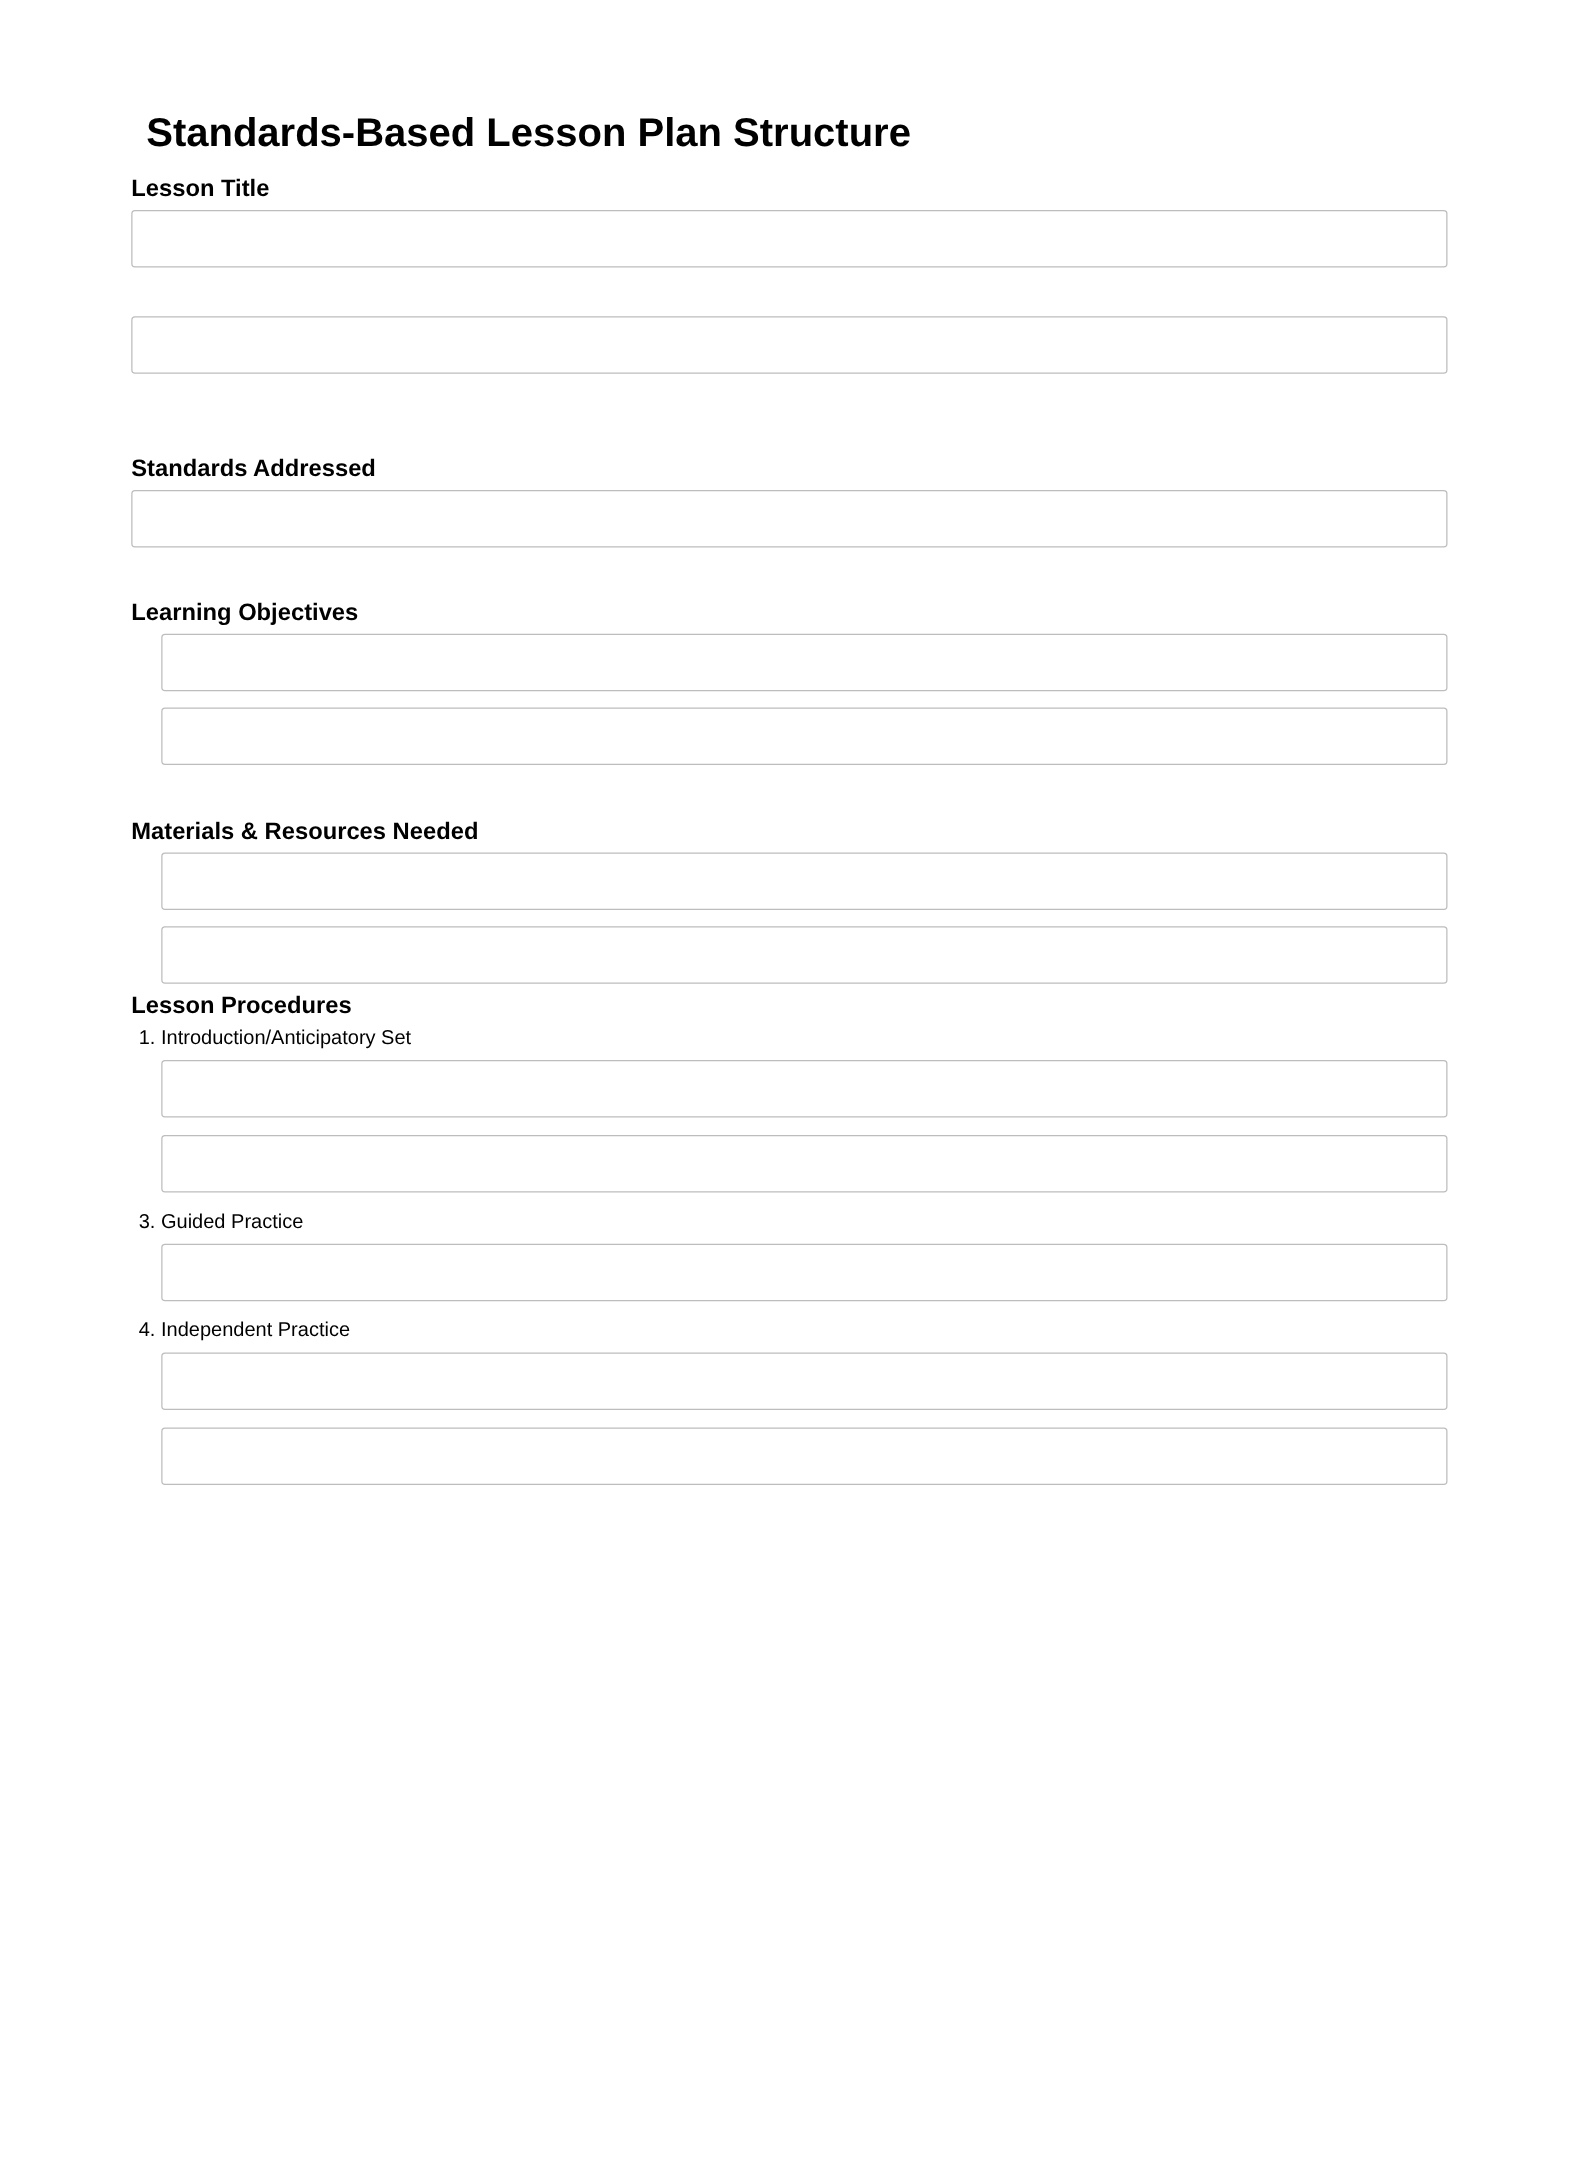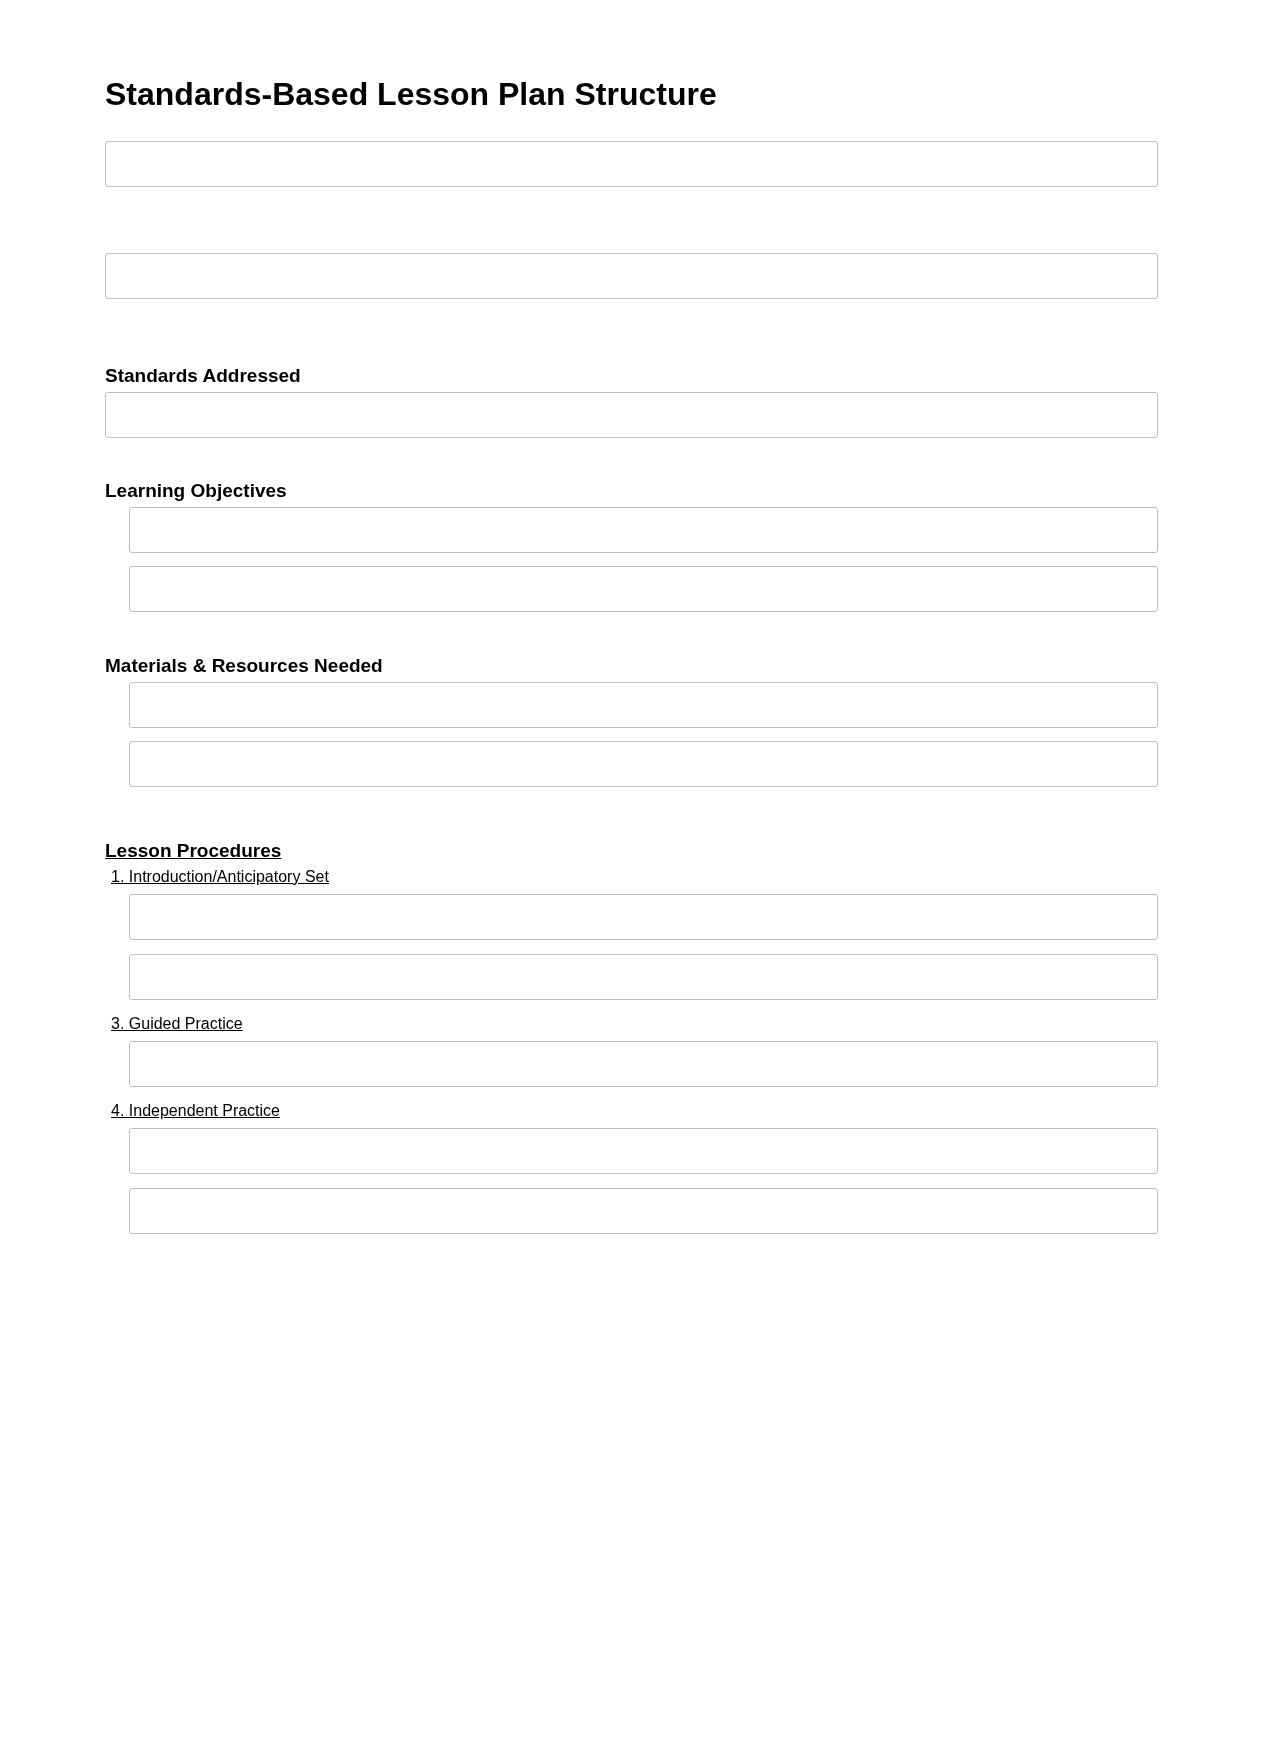--- a/index.html
+++ b/index.html
@@ -1,34 +1,35 @@
 <!DOCTYPE html>
 <html><head>
 <meta charset="utf-8">
 <style>
   html, body { margin:0; padding:0; background:#ffffff; }
   body { width:1263px; height:1737px; font-family:"Liberation Sans", sans-serif; color:#000; position:relative; }
   .page { position:absolute; left:105px; top:0; width:1053px; }
-  h1 { margin:0; position:absolute; top:76px; left:0; font-size:32px; font-weight:bold; white-space:nowrap; }
+  h1 { margin:12px; position:absolute; top:76px; left:0; font-size:32px; font-weight:bold; white-space:nowrap; }
   .section { position:absolute; left:0; width:1053px; }
   .label { font-size:19px; font-weight:bold; height:22px; line-height:22px; margin:0 0 5px 0; }
   .input { display:block; box-sizing:border-box; width:100%; height:46px; border:1.5px solid #bdbdbd; border-radius:3px; background:#fff; padding:6px 10px; font-family:"Liberation Sans", sans-serif; font-size:16px; }
   .sub { margin-left:24px; width:calc(100% - 24px); }
   .sub + .sub { margin-top:13px; }
   .steps { list-style:none; margin:4px 0 0 0; padding:0; }
   .step { margin:0 0 14px 0; }
   .step-label { font-size:16px; height:20px; line-height:20px; margin:0 0 7px 6px; white-space:nowrap; }
 </style>
 </head>
 <body>
 
 <div class="page">
   <h1>Standards-Based Lesson Plan Structure</h1>
 
   <div class="section" style="top:141px;">
+    <div class="label">Lesson Title</div>
     <input class="input" type="text" value="" style="">
   </div>
 
   <div class="section" style="top:253px;">
     <input class="input" type="text" value="" style="">
   </div>
 
   <div class="section" style="top:365px;">
     <div class="label">Standards Addressed</div>
     <input class="input" type="text" value="" style="">
@@ -39,21 +40,21 @@
     <input class="input sub" type="text" value="" style="">
     <input class="input sub" type="text" value="" style="">
   </div>
 
   <div class="section" style="top:655px;">
     <div class="label">Materials &amp; Resources Needed</div>
     <input class="input sub" type="text" value="" style="">
     <input class="input sub" type="text" value="" style="">
   </div>
 
-  <div class="section" style="top:840px;text-decoration:underline;">
+  <div class="section" style="top:794px;">
     <div class="label">Lesson Procedures</div>
     <ul class="steps">
       <li class="step">
         <div class="step-label">1. Introduction/Anticipatory Set</div>
         <input class="input sub" type="text" value="" style="">
       </li>
       <li class="step">
         <input class="input sub" type="text" value="" style="">
       </li>
       <li class="step">

